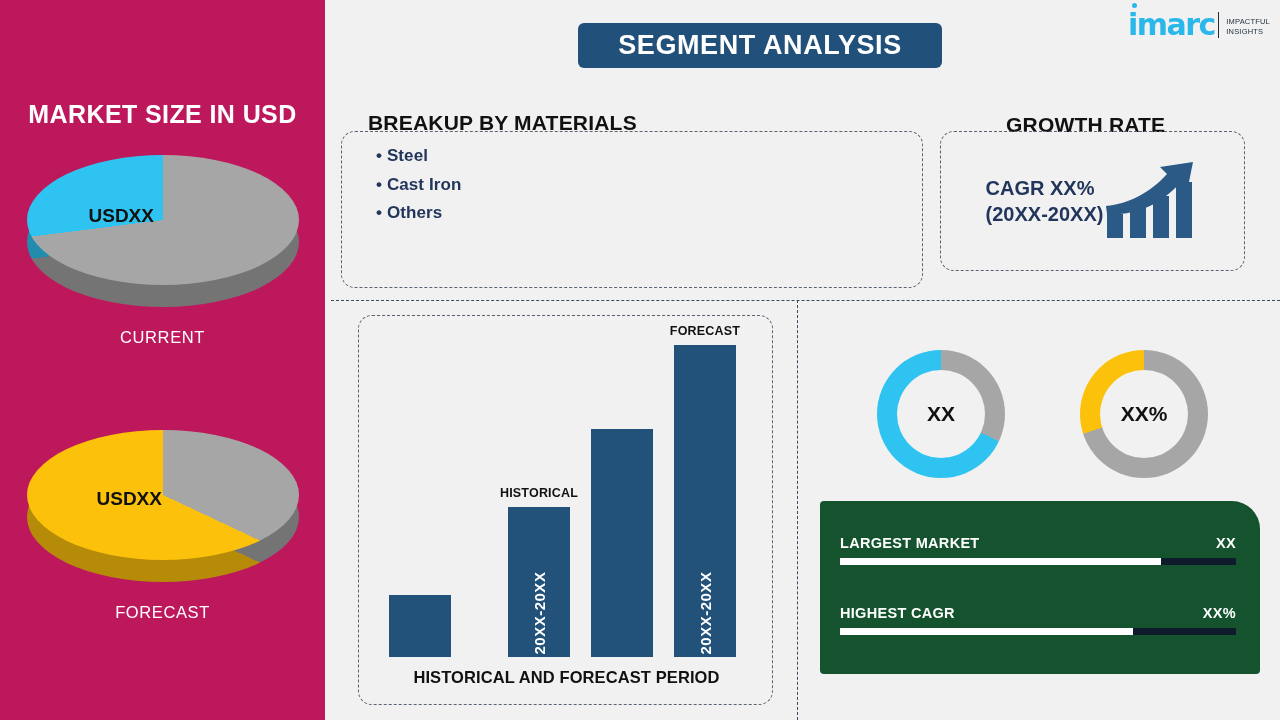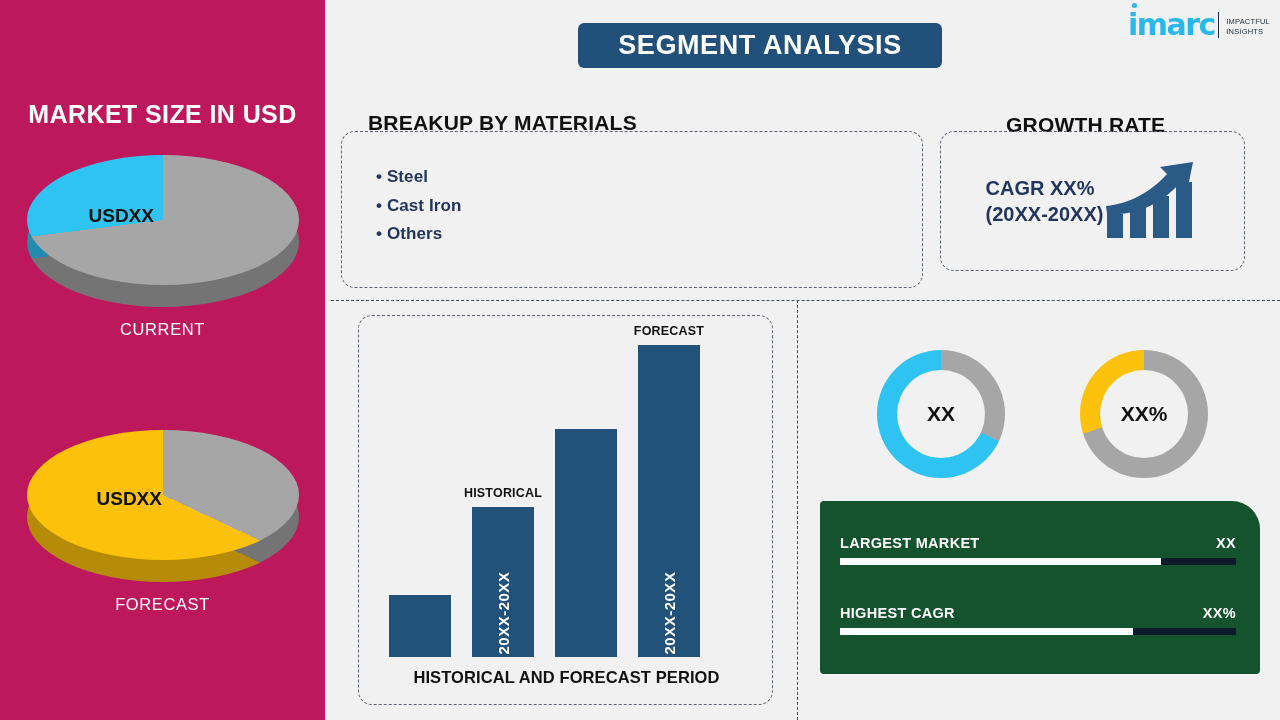--- a/index.html
+++ b/index.html
@@ -45,21 +45,21 @@
     position: absolute; left: 0; top: 0;
     width: 272px; height: 130px;
     border-radius: 50%;
   }
   .pie-label {
     position: absolute;
     font-size: 19px; font-weight: bold; color: #111;
     white-space: nowrap;
   }
   .pie-caption {
-    margin-top: 0;
+    margin-top: 8px;
     color: #ffffff;
     font-size: 16.5px;
     letter-spacing: .6px;
   }
 
   
   .right-area {
     position: relative;
     width: 955px; height: 720px;
     background: #f1f1f1;
@@ -111,21 +111,21 @@
     border: 1.6px dashed #5a6470;
     border-radius: 14px;
     background: transparent;
   }
 
   
   .breakup-head { position: absolute; left: 43px; top: 97px; }
   .breakup-box {
     position: absolute; left: 16px; top: 131px;
     width: 582px; height: 157px;
-    padding: 31px 0 0 34px;
+    padding: 10px 0 0 34px;
   }
   .bullet-item {
     color: #22365c; font-size: 17px; font-weight: bold;
     line-height: 28.5px; letter-spacing: .1px;
   }
   .bullet-item::before { content: "• "; }
 
   
   .growth-head { position: absolute; left: 681px; top: 99px; white-space: nowrap; }
   .growth-box {
@@ -294,21 +294,21 @@
         </svg>
       </span>
     </div>
 
     <div class="h-divider"></div>
     <div class="v-divider"></div>
 
     <div class="dashed-box bar-card">
       <div class="bar-plot">
         <div class="bar" id="bar0" style="height: 20%; background: rgb(34, 81, 122);"></div>
-        <div class="bar" id="bar1" style="height: 48%; background: rgb(34, 81, 122);">
+        <div class="bar" id="bar1" style="height: 48%; background: rgb(34, 81, 122); margin-left: 36px;">
           <div class="bar-toplabel">HISTORICAL</div>
           <div class="bar-vlabel">20XX-20XX</div>
         </div>
         <div class="bar" id="bar2" style="height: 73%; background: rgb(34, 81, 122);"></div>
         <div class="bar" id="bar3" style="height: 100%; background: rgb(34, 81, 122);">
           <div class="bar-toplabel">FORECAST</div>
           <div class="bar-vlabel">20XX-20XX</div>
         </div>
       </div>
       <div class="bar-caption">HISTORICAL AND FORECAST PERIOD</div>

